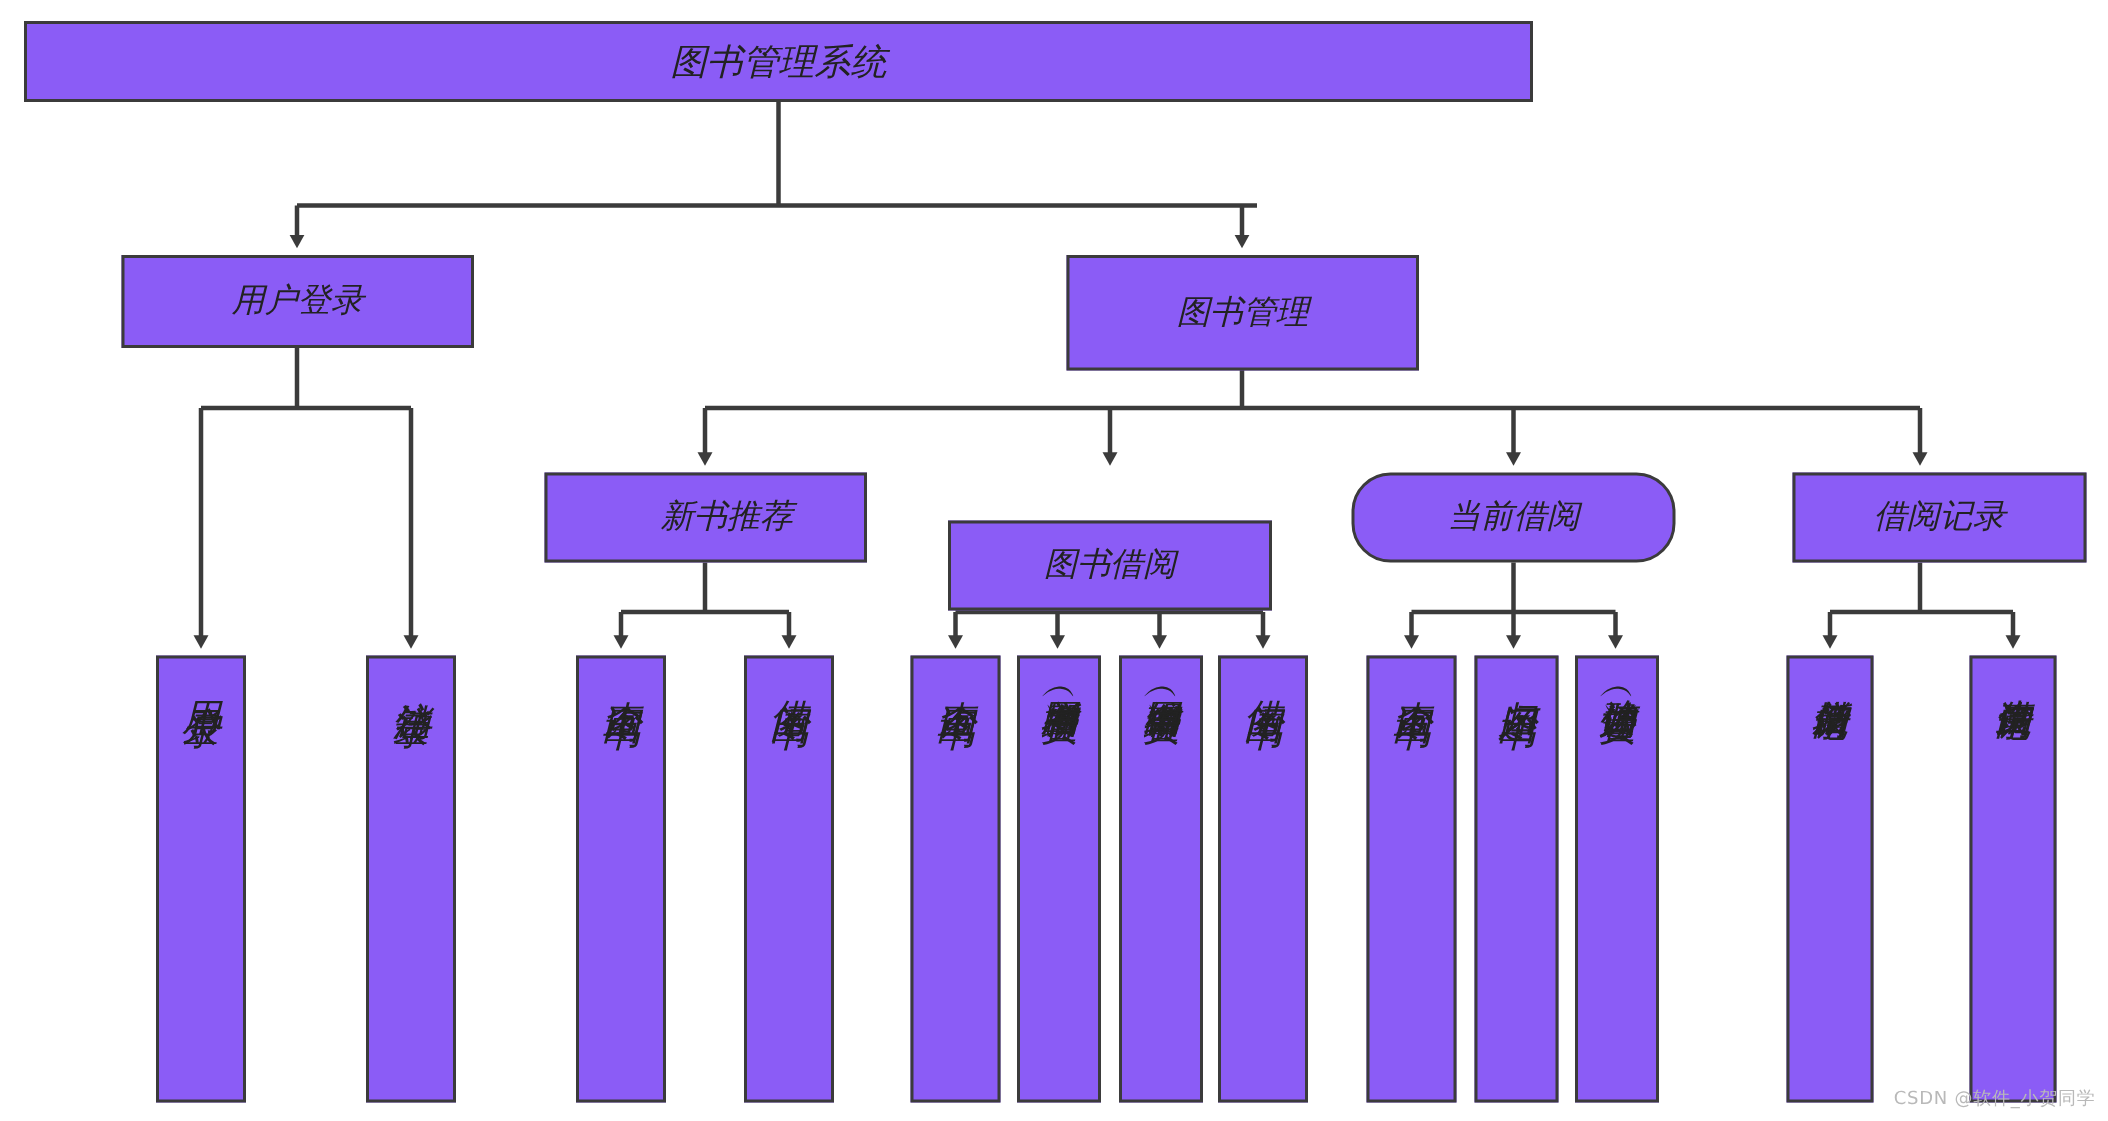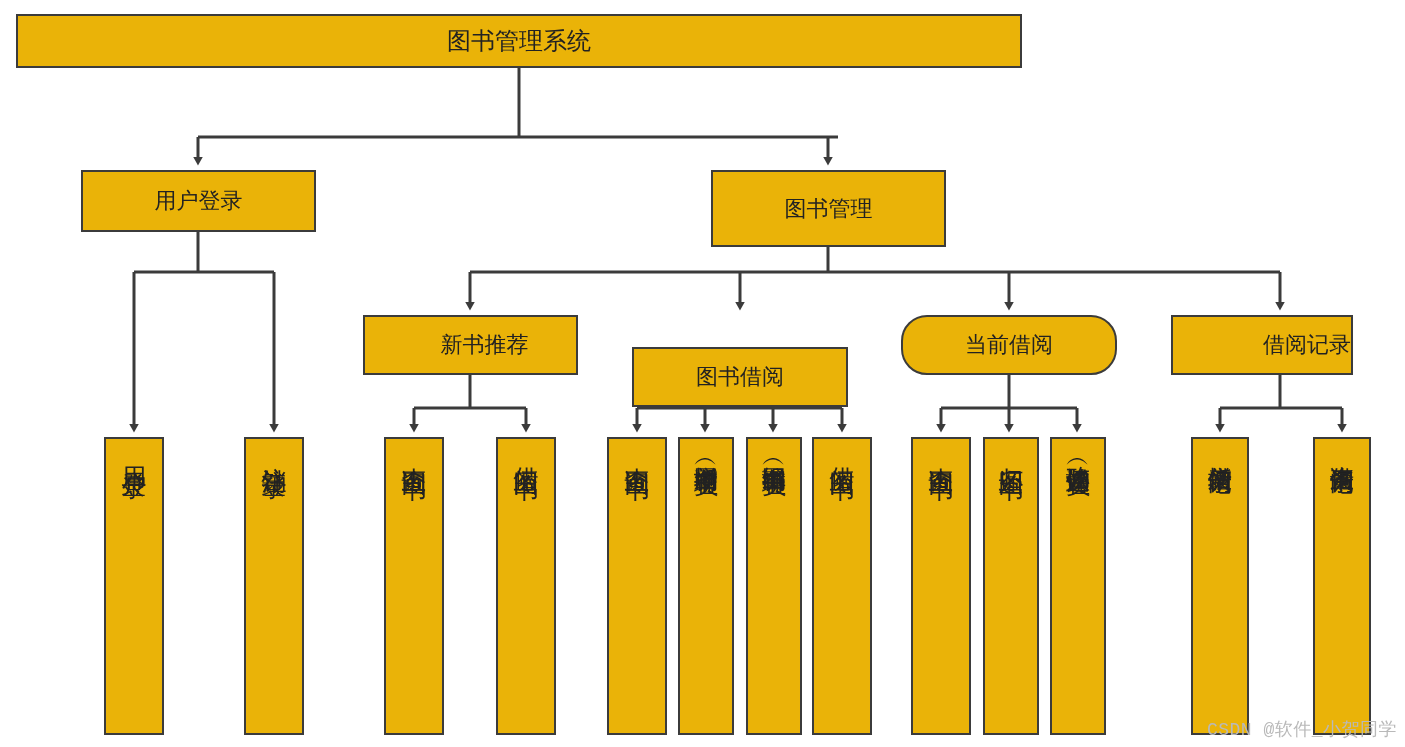--- a/index.html
+++ b/index.html
@@ -7,26 +7,27 @@
     width:1405px;height:747px;overflow:hidden;
     font-family:"DejaVu Sans","Liberation Sans",sans-serif;
     position:relative;
   }
   #stage{position:absolute;left:0;top:0;width:1405px;height:747px;}
   svg#wires{position:absolute;left:0;top:0;width:1405px;height:747px;}
 
   .node{
     position:absolute;
     box-sizing:border-box;
-    background:#eab308;
+    background:#8b5cf6;
     border:2px solid #3b3b3b;
     display:flex;
     align-items:center;
     justify-content:center;
     color:#222222;
+    font-style:italic;
   }
   .node .lbl{
     display:block;
     text-align:center;
     line-height:1.18;
     white-space:nowrap;
   }
   .node.horiz .lbl{
     writing-mode:horizontal-tb;
     font-size:22px;
@@ -45,26 +46,25 @@
   .node.vert.compact .lbl{
     font-size:24px;
     letter-spacing:1px;
   }
   .node.root .lbl{font-size:24px;}
 
   .watermark{
     position:absolute;
     right:8px;
     bottom:6px;
-    font-size:18px;
+    font-size:12px;
     color:#b9b9b9;
     white-space:nowrap;
     letter-spacing:0.5px;
     pointer-events:none;
-    font-family:Liberation Mono, monospace;
   }
 </style>
 </head>
 <body>
 
 <div id="stage">
 
   <svg id="wires" viewBox="0 0 1405 747" xmlns="http://www.w3.org/2000/svg">
     <defs>
       <marker id="arrow" markerWidth="12" markerHeight="12" refX="1.5" refY="5" orient="auto" markerUnits="userSpaceOnUse">
@@ -129,21 +129,21 @@
 
   <div class="node horiz" style="left:363px;top:315px;width:215px;height:60px;padding-left:28px;">
     <span class="lbl">新书推荐</span>
   </div>
   <div class="node horiz" style="left:632px;top:315px;width:216px;height:60px;margin-top:32px;">
     <span class="lbl">图书借阅</span>
   </div>
   <div class="node horiz" style="left:901px;top:315px;width:216px;height:60px;border-radius:26px;">
     <span class="lbl">当前借阅</span>
   </div>
-  <div class="node horiz" style="left:1171px;top:315px;width:182px;height:60px;justify-content:flex-end;">
+  <div class="node horiz" style="left:1195px;top:315px;width:196px;height:60px;">
     <span class="lbl">借阅记录</span>
   </div>
 
   <div class="node vert" style="left:104px;top:437px;width:60px;height:298px;">
     <span class="lbl">用户登录</span>
   </div>
   <div class="node vert" style="left:244px;top:437px;width:60px;height:298px;">
     <span class="lbl">注销登录</span>
   </div>
 

